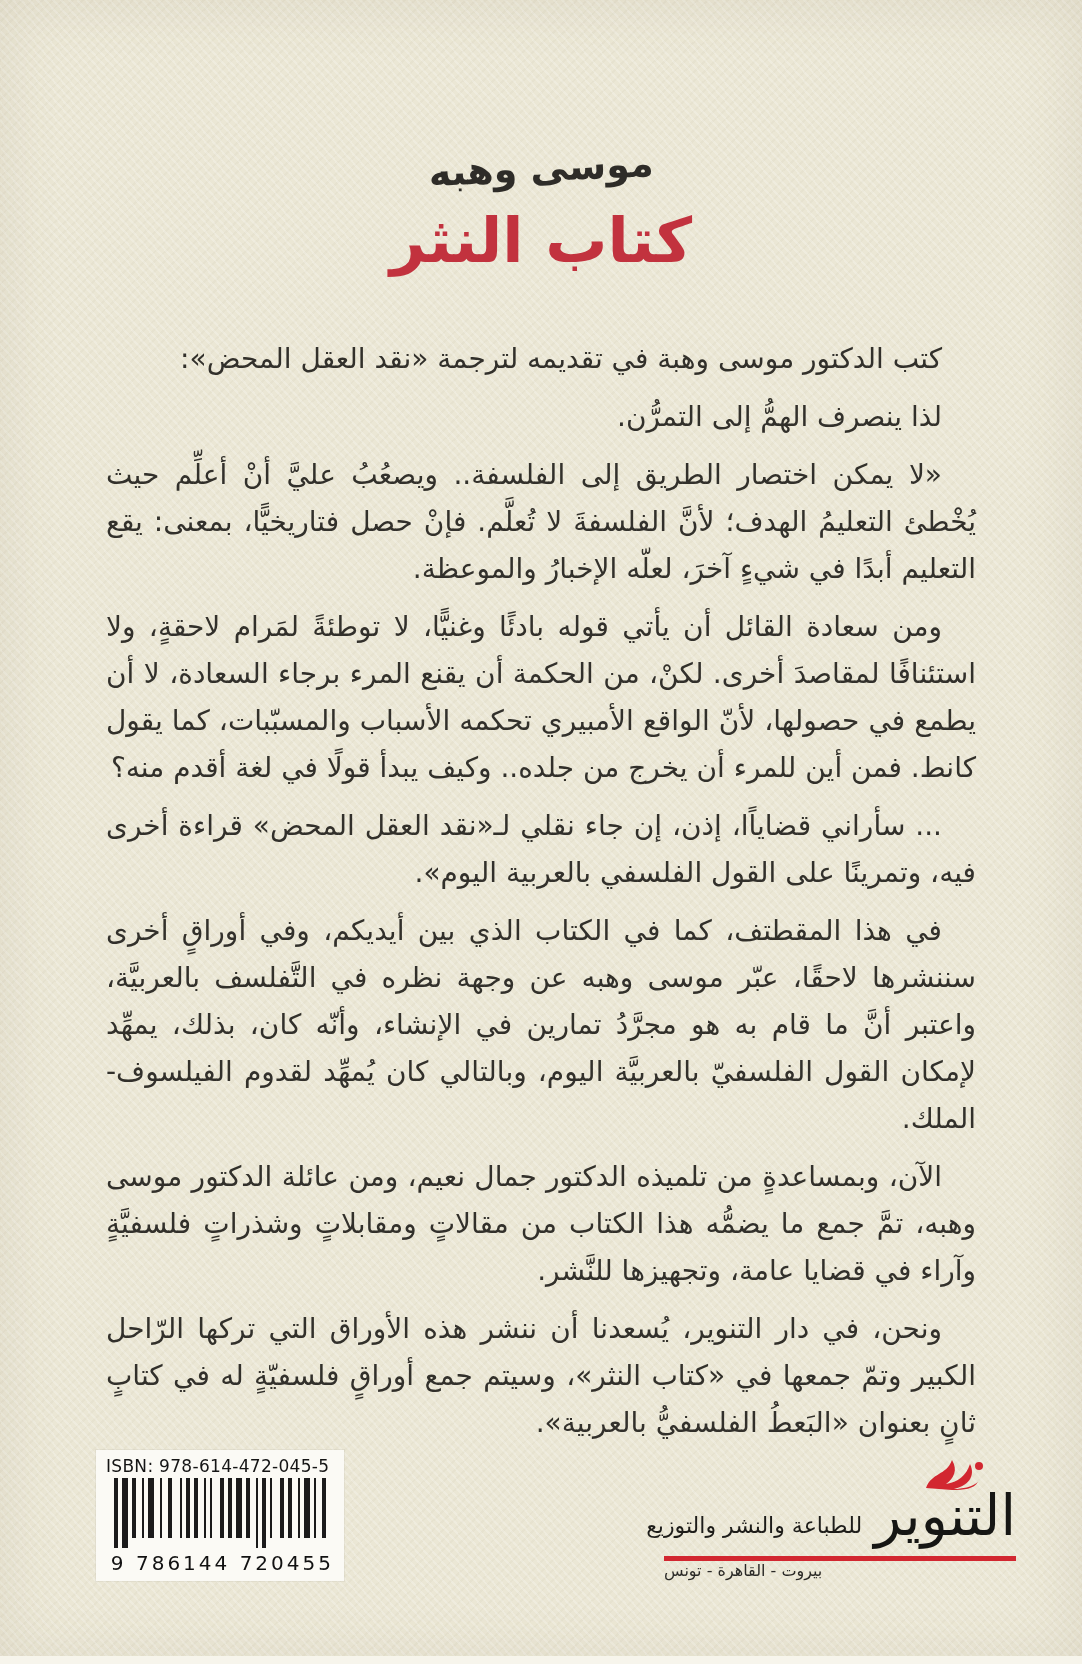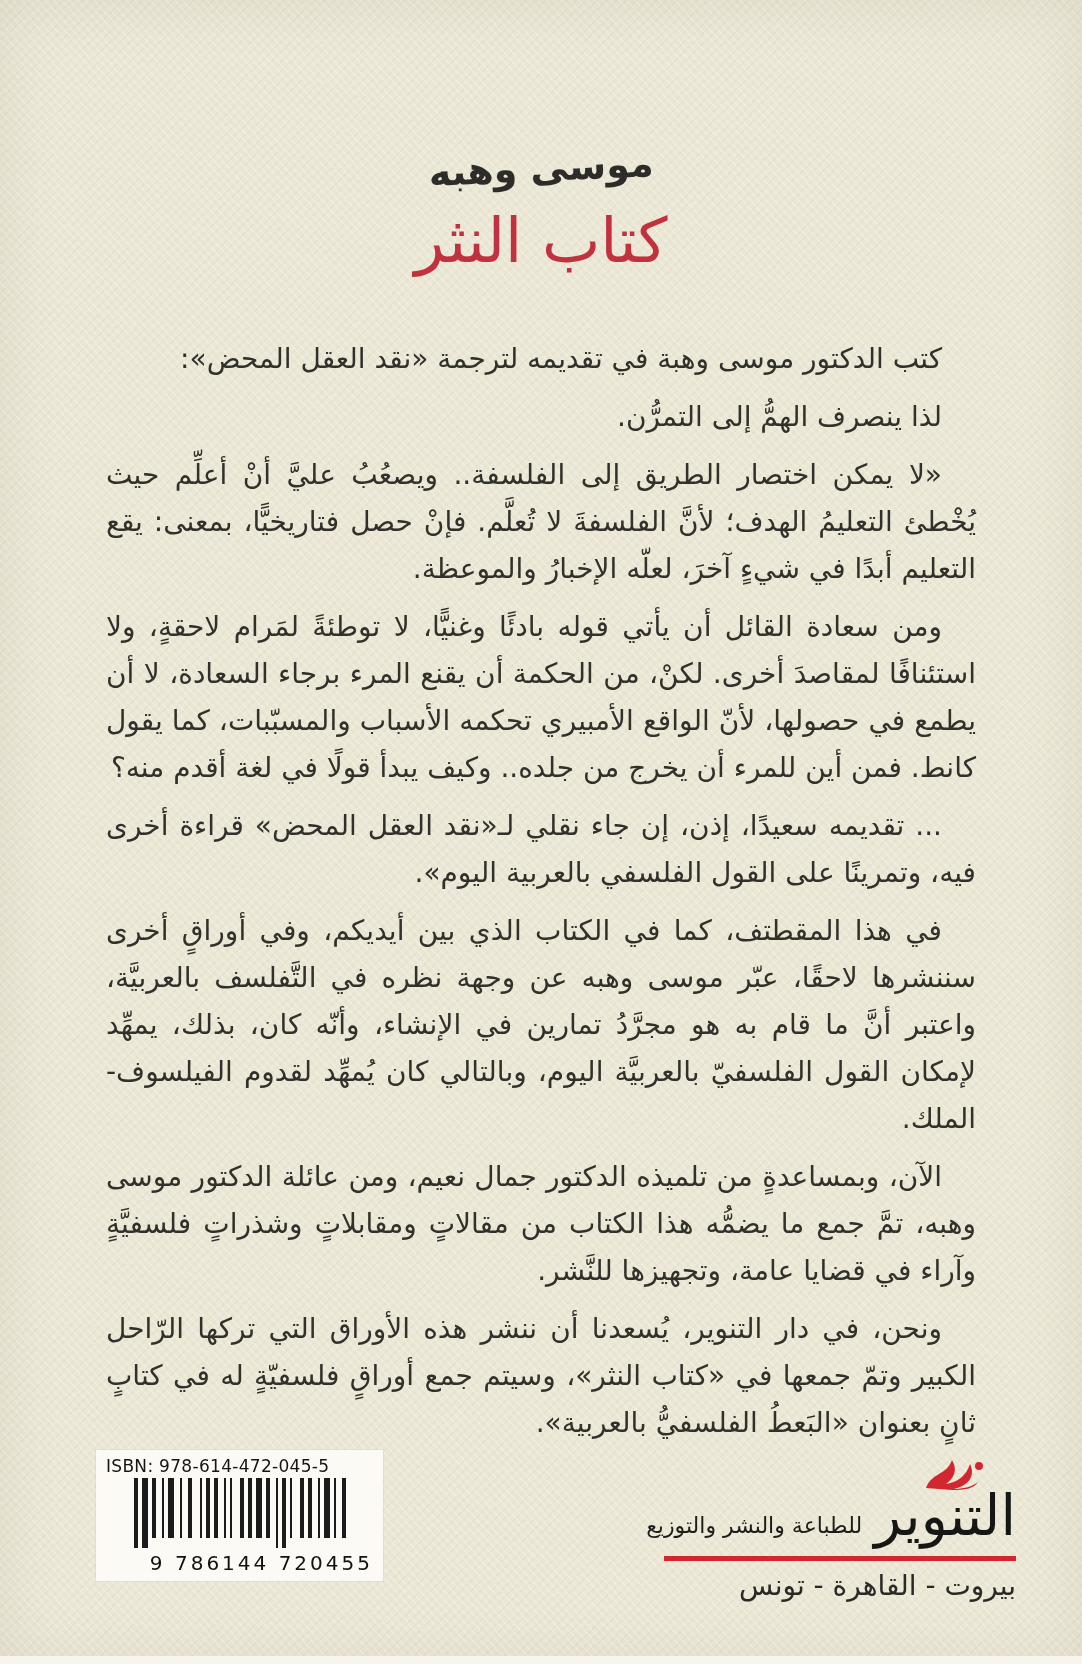--- a/index.html
+++ b/index.html
@@ -23,36 +23,36 @@
   .author{
     position:absolute;top:146px;left:0;right:0;
     text-align:center;
     font-size:38px;font-weight:bold;color:#2e2c28;
     transform:rotate(-2.5deg);
     direction:rtl;
   }
   .title{
     position:absolute;top:204px;left:0;right:0;
     text-align:center;
-    font-size:62px;font-weight:normal;color:var(--red);
+    font-size:62px;font-weight:bold;color:var(--red);
     letter-spacing:-1px;
     direction:rtl;
   }
   .blurb{
     position:absolute;top:324px;right:95px;width:892px;
     direction:rtl;
     text-align:justify;
     font-size:28px;line-height:47px;
     color:var(--ink);
   }
   .blurb p{margin:11px;text-indent:34px;}
   .blurb .bold{font-weight:normal;}
 
   .isbn-box{
-    position:absolute;left:96px;top:1450px;width:287px;
+    position:absolute;left:96px;top:1450px;width:248px;
     background:#fbfaf5;
     padding:6px 10px 6px;box-sizing:border-box;
     box-shadow:0 0 0 1px rgba(0,0,0,.04);
   }
   .isbn-label{
     font-size:17px;color:#151515;white-space:nowrap;
     text-align:left;letter-spacing:.3px;
   }
   .barcode{margin-top:2px;text-align:center;}
   .barcode svg{display:block;margin:0 auto;}
@@ -74,40 +74,40 @@
   .wordmark{
     font-size:56px;font-weight:normal;color:#161614;
     line-height:1;letter-spacing:-2px;white-space:nowrap;
   }
   .tagline{
     font-size:22px;font-weight:normal;color:#1d1c19;
     padding-bottom:6px;white-space:nowrap;
   }
   .red-rule{height:5px;background:var(--logo-red);margin-top:12px;}
   .cities{
-    font-size:28px;color:#2a2926;text-align:right;margin-top:8px;
+    font-size:16px;color:#2a2926;text-align:left;margin-top:0;
     letter-spacing:1px;
   }
   .scan-edge{position:absolute;left:0;right:0;bottom:0;height:8px;background:#f7f5ec;}
 </style>
 </head>
 <body>
 
 <div class="page">
 
   <div class="author">موسى وهبه</div>
 
   <div class="title">كتاب النثر</div>
 
   <div class="blurb" id="blurb">
       <p><span>كتب الدكتور موسى وهبة في تقديمه لترجمة «نقد العقل المحض»:</span></p>
       <p><span>لذا ينصرف الهمُّ إلى التمرُّن.</span></p>
       <p><span>«لا يمكن اختصار الطريق إلى الفلسفة.. ويصعُبُ عليَّ أنْ أعلِّم حيث يُخْطئ التعليمُ الهدف؛ لأنَّ الفلسفةَ لا تُعلَّم. فإنْ حصل فتاريخيًّا، بمعنى: يقع التعليم أبدًا في شيءٍ آخرَ، لعلّه الإخبارُ والموعظة.</span></p>
       <p><span>ومن سعادة القائل أن يأتي قوله بادئًا وغنيًّا، لا توطئةً لمَرام لاحقةٍ، ولا استئنافًا لمقاصدَ أخرى. لكنْ، من الحكمة أن يقنع المرء برجاء السعادة، لا أن يطمع في حصولها، لأنّ الواقع الأمبيري تحكمه الأسباب والمسبّبات، كما يقول كانط. فمن أين للمرء أن يخرج من جلده.. وكيف يبدأ قولًا في لغة أقدم منه؟</span></p>
-      <p><span>... تقديمه سعيدًا، إذن، إن جاء نقلي لـ«</span><span class="bold">نقد العقل المحض</span><span>» قراءة أخرى فيه، وتمرينًا على القول الفلسفي بالعربية اليوم».</span></p>
+      <p><span>... سأراني قضاياًا، إذن، إن جاء نقلي لـ«</span><span class="bold">نقد العقل المحض</span><span>» قراءة أخرى فيه، وتمرينًا على القول الفلسفي بالعربية اليوم».</span></p>
       <p><span>في هذا المقطتف، كما في الكتاب الذي بين أيديكم، وفي أوراقٍ أخرى سننشرها لاحقًا، عبّر موسى وهبه عن وجهة نظره في التَّفلسف بالعربيَّة، واعتبر أنَّ ما قام به هو مجرَّدُ تمارين في الإنشاء، وأنّه كان، بذلك، يمهِّد لإمكان القول الفلسفيّ بالعربيَّة اليوم، وبالتالي كان يُمهِّد لقدوم الفيلسوف-الملك.</span></p>
       <p><span>الآن، وبمساعدةٍ من تلميذه الدكتور جمال نعيم، ومن عائلة الدكتور موسى وهبه، تمَّ جمع ما يضمُّه هذا الكتاب من مقالاتٍ ومقابلاتٍ وشذراتٍ فلسفيَّةٍ وآراء في قضايا عامة، وتجهيزها للنَّشر.</span></p>
       <p><span>ونحن، في دار التنوير، يُسعدنا أن ننشر هذه الأوراق التي تركها الرّاحل الكبير وتمّ جمعها في «كتاب النثر»، وسيتم جمع أوراقٍ فلسفيّةٍ له في كتابٍ ثانٍ بعنوان «البَعطُ الفلسفيُّ بالعربية».</span></p>
     </div>
 
   <div class="isbn-box">
     <div class="isbn-label">ISBN: 978-614-472-045-5</div>
     <div class="barcode">
       <svg id="barcode-svg" width="222" height="72" viewBox="0 0 222 72" xmlns="http://www.w3.org/2000/svg">
           <rect x="5" y="0" width="4" height="70" fill="#1b1b1b"></rect>

